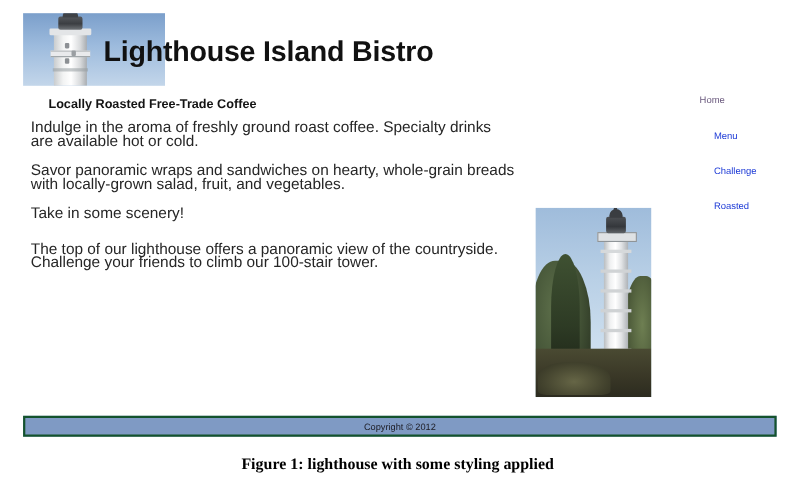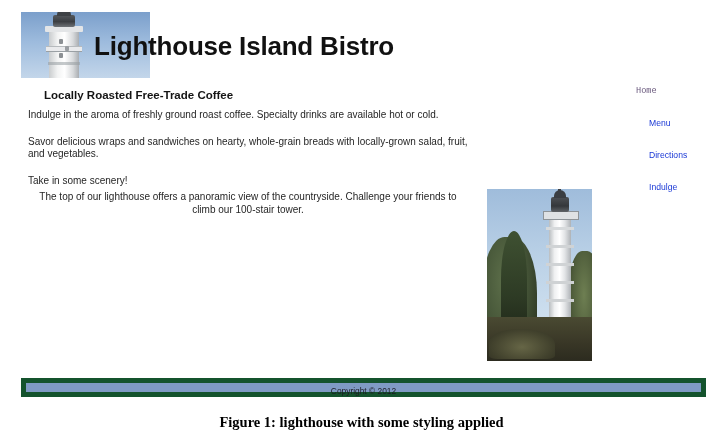--- a/index.html
+++ b/index.html
@@ -142,31 +142,30 @@
     width: 440px;
   }
   .section-heading {
     font-size: 11.5px;
     font-weight: bold;
     color: #141414;
     margin: 0 0 7px 16px;
     line-height: 14px;
   }
   .body-text {
-    font-size: 10px;
+    font-size: 14px;
     line-height: 12.5px;
     color: #262626;
     margin: 0 0 14px 0;
   }
   .body-text.last {
     margin-bottom: 0;
-    text-align: center;
   }
   .body-text.small-gap {
-    margin-bottom: 4px;
+    margin-bottom: 20px;
   }
 
   
   #side-photo {
     position: absolute;
     left: 487px;
     top: 189px;
     width: 105px;
     height: 172px;
     overflow: hidden;
@@ -297,36 +296,35 @@
   .nav-link {
     display: block;
     font-size: 8.6px;
     line-height: 11px;
     margin-bottom: 21px;
     text-decoration: none;
     white-space: nowrap;
   }
   .nav-link.visited {
     color: #6b5a7e;
-    font-family: Liberation Mono, monospace;
   }
   .nav-link.unvisited {
     color: #1b39d6;
     padding-left: 13px;
   }
 
   
   #footer {
     position: absolute;
     left: 21px;
     top: 378px;
     width: 685px;
     height: 19px;
     background: #7f9ac4;
-    border: 5px solid #14532d;
+    border: 2px solid #14532d;
     box-sizing: border-box;
   }
   #footer-text {
     position: absolute;
     left: 0;
     top: 0;
     width: 100%;
     text-align: center;
     line-height: 17px;
     font-size: 8.4px;
@@ -360,21 +358,21 @@
     </div>
     <div id="site-title">Lighthouse Island Bistro</div>
   </div>
 
   <div id="content">
 
     <h2 class="section-heading">Locally Roasted Free-Trade Coffee</h2>
     <p class="body-text">Indulge in the aroma of freshly ground roast coffee. Specialty drinks are available hot or cold.</p>
 
 
-    <p class="body-text">Savor delicious wraps and sandwiches on hearty, whole-grain breads with locally-grown salad, fruit, and vegetables.</p>
+    <p class="body-text">Savor panoramic wraps and sandwiches on hearty, whole-grain breads with locally-grown salad, fruit, and vegetables.</p>
 
     <p class="body-text small-gap">Take in some scenery!</p>
     <p class="body-text last">The top of our lighthouse offers a panoramic view of the countryside. Challenge your friends to climb our 100-stair tower.</p>
   </div>
 
   <div id="side-photo">
     <div class="sp-sky"></div>
     <div class="sp-tree-right"></div>
     <div class="sp-tower"></div>
     <div class="sp-gallery"></div>
@@ -382,22 +380,22 @@
     <div class="sp-roof"></div>
     <div class="sp-tree-left"></div>
     <div class="sp-tree-conifer"></div>
     <div class="sp-ground"></div>
     <div class="sp-brush"></div>
   </div>
 
   <div id="nav">
     <a class="nav-link visited" href="#">Home</a>
     <a class="nav-link unvisited" href="#">Menu</a>
-    <a class="nav-link unvisited" href="#">Directions</a>
-    <a class="nav-link unvisited" href="#">Indulge</a>
+    <a class="nav-link unvisited" href="#">Challenge</a>
+    <a class="nav-link unvisited" href="#">Roasted</a>
   </div>
 
   <div id="footer">
     <div id="footer-text">Copyright © 2012</div>
   </div>
 
 </div>
 
 <div id="figure-caption">Figure 1: lighthouse with some styling applied</div>
 

